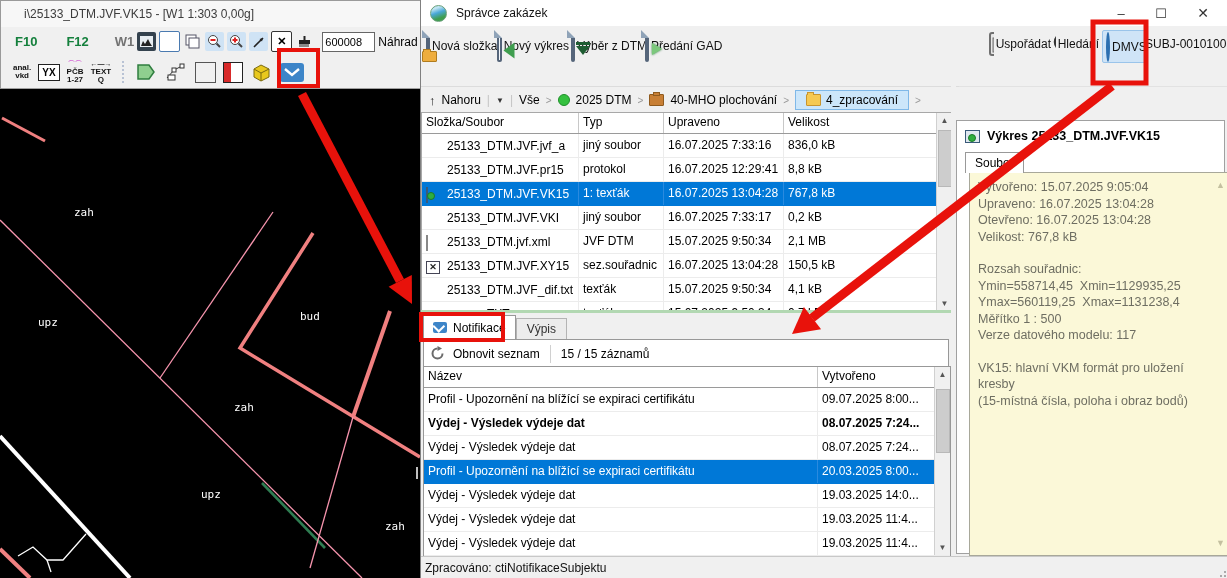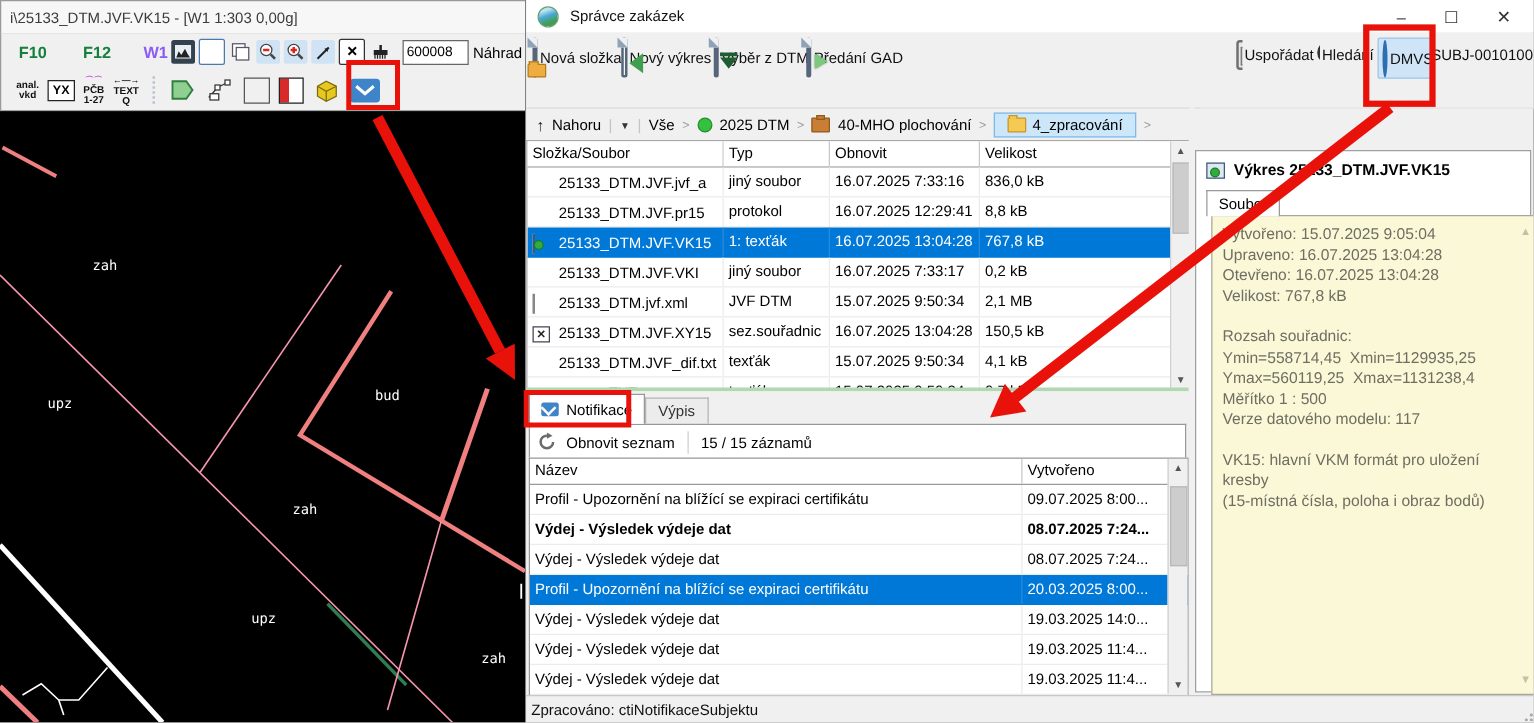--- a/index.html
+++ b/index.html
@@ -3,24 +3,24 @@
 <meta charset="utf-8">
 <style>
   html,body{margin:0;padding:0;background:#fff}
   #stage{position:relative;width:1227px;height:578px;overflow:hidden;
          font-family:"Liberation Sans",sans-serif;font-size:12px;color:#000;background:#000}
   .abs{position:absolute}
 
   
   #left-app{left:0;top:0;width:420px;height:578px;background:#000}
   .la-title{left:0;top:0;width:419px;height:26px;background:#f7f7f7;border:1px solid #9a9a9a;border-right:none;
-            color:#3c3c3c;line-height:26px;padding-left:7px;white-space:nowrap;overflow:hidden}
+            color:#3c3c3c;line-height:26px;padding-left:23px;white-space:nowrap;overflow:hidden}
   .la-tb1{left:0;top:27px;width:420px;height:29px;background:#f0f0f0;display:flex;align-items:center;border-left:1px solid #9a9a9a}
   .fkey{color:#15803d;font-weight:bold;font-size:13px}
-  .w1{font-weight:bold;font-size:13px;color:#8b5cf6}
+  .w1{font-weight:bold;font-size:13px;color:#737373}
   .ticon{width:19px;height:19px;margin-left:3px;border-radius:2px;position:relative;flex:0 0 auto;
          display:flex;align-items:center;justify-content:center;font-size:11px}
   .ticon.bluebg{background:#cfe3f5}
   .la-input{width:47px;height:18px;background:#fff;border:1px solid #666;margin-left:8px;
             font-size:11px;line-height:18px;padding:0 2px;overflow:hidden}
   .la-suffix{margin-left:3px;white-space:nowrap;overflow:hidden;font-size:12px}
   .la-tb2{left:0;top:56px;width:420px;height:32px;background:#f0f0f0;border-bottom:1px solid #a0a0a0;border-left:1px solid #9a9a9a;
           display:flex;align-items:center;gap:7px;padding-left:12px}
   .mini-txt{font-size:8px;line-height:8px;text-align:center;color:#111;font-weight:bold}
   .mini-box{border:1px solid #222;padding:2px 3px;font-size:10px;font-weight:bold;background:#fff}
@@ -350,21 +350,21 @@
         <span class="bc-folder"></span>
         <span>4_zpracování</span>
       </span>
       <span class="bc-sep">&gt;</span>
     </div>
 
     <div class="ftable abs">
       <div class="fhead">
         <div class="c">Složka/Soubor</div>
         <div class="c">Typ</div>
-        <div class="c">Obnovit</div>
+        <div class="c">Upraveno</div>
         <div class="c" style="border-right:none">Velikost</div>
       </div>
       <div class="frow">
         <div class="c name">
             <span class="ficon"></span>
             <span>25133_DTM.JVF.jvf_a</span>
           </div>
         <div class="c">jiný soubor</div>
         <div class="c">16.07.2025 7:33:16</div>
         <div class="c" style="border-right:none">836,0 kB</div>

